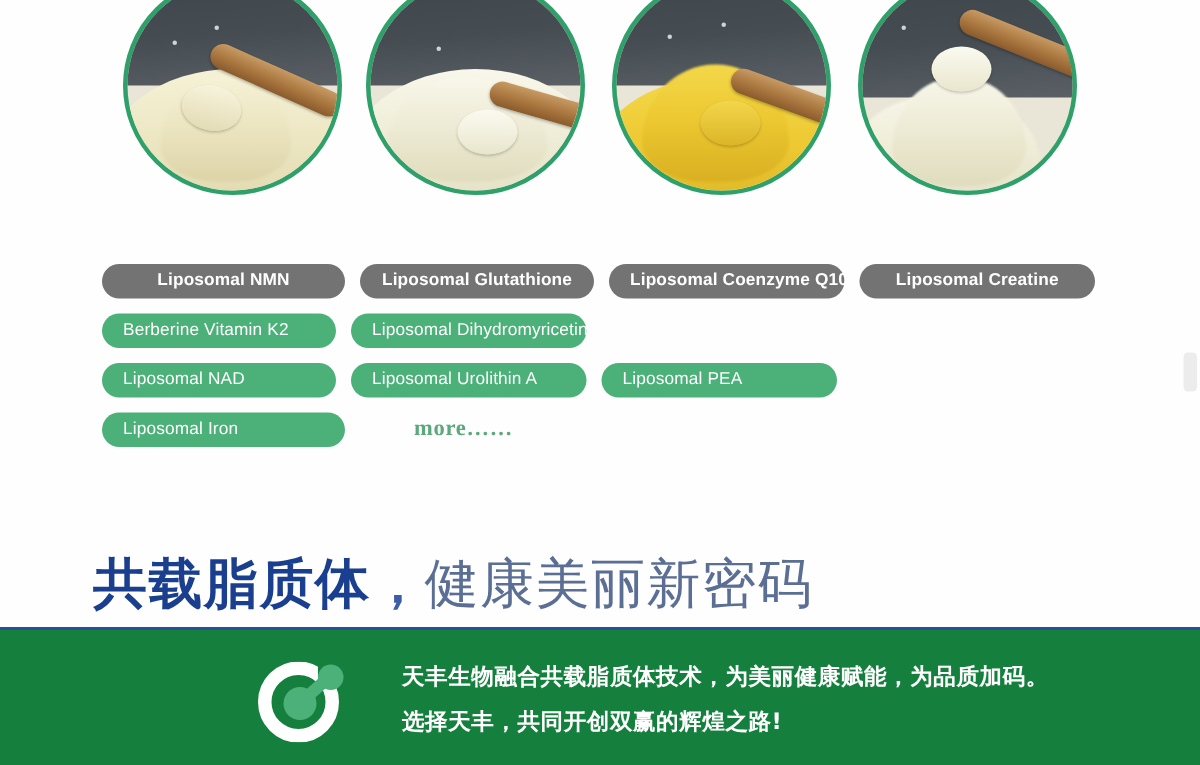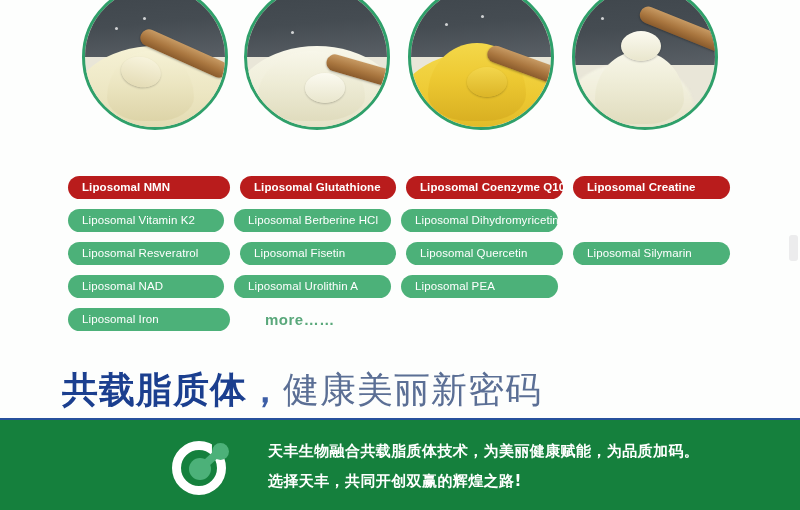--- a/index.html
+++ b/index.html
@@ -130,39 +130,41 @@
     line-height: 23px;
     border-radius: 12px;
     color: #ffffff;
     font-size: 11.5px;
     letter-spacing: .1px;
     white-space: nowrap;
     box-sizing: border-box;
     padding: 0 14px;
   }
   .tag.blue {
-    background: #b91c1c;
+    background: #737373;
+    text-align: center;
     font-weight: bold;
   }
   .tag.green {
     background: #4cb179;
     text-align: left;
   }
   .w1 { width: 162px; }
   .w2 { width: 156px; }
   .w3 { width: 157px; }
   .w4 { width: 157px; }
 
   .more-link {
     color: #5aa87b;
     font-size: 15px;
     font-weight: bold;
     letter-spacing: .5px;
     line-height: 23px;
-    margin-left: 25px;
+    margin-left: 36px;
+    font-family: Liberation Serif, serif;
   }
 
   
   .headline {
     position: absolute;
     left: 62px;
     top: 368px;
     font-size: 36px;
     line-height: 44px;
     white-space: nowrap;
@@ -312,31 +314,24 @@
   <div class="tags">
 
     <div class="tag-row">
       <div class="tag blue w1">Liposomal NMN</div>
       <div class="tag blue w2">Liposomal Glutathione</div>
       <div class="tag blue w3">Liposomal Coenzyme Q10</div>
       <div class="tag blue w4">Liposomal Creatine</div>
     </div>
 
     <div class="tag-row">
-      <div class="tag green w2">Liposomal Vitamin K2</div>
-      <div class="tag green w3">Liposomal Berberine HCl</div>
+      <div class="tag green w2">Berberine Vitamin K2</div>
       <div class="tag green w4">Liposomal Dihydromyricetin</div>
     </div>
 
-    <div class="tag-row">
-      <div class="tag green w1">Liposomal Resveratrol</div>
-      <div class="tag green w2">Liposomal Fisetin</div>
-      <div class="tag green w3">Liposomal Quercetin</div>
-      <div class="tag green w4">Liposomal Silymarin</div>
-    </div>
 
     <div class="tag-row">
       <div class="tag green w2">Liposomal NAD</div>
       <div class="tag green w3">Liposomal Urolithin A</div>
       <div class="tag green w4">Liposomal PEA</div>
     </div>
 
     <div class="tag-row">
       <div class="tag green w1">Liposomal Iron</div>
       <div class="more-link">more……</div>

